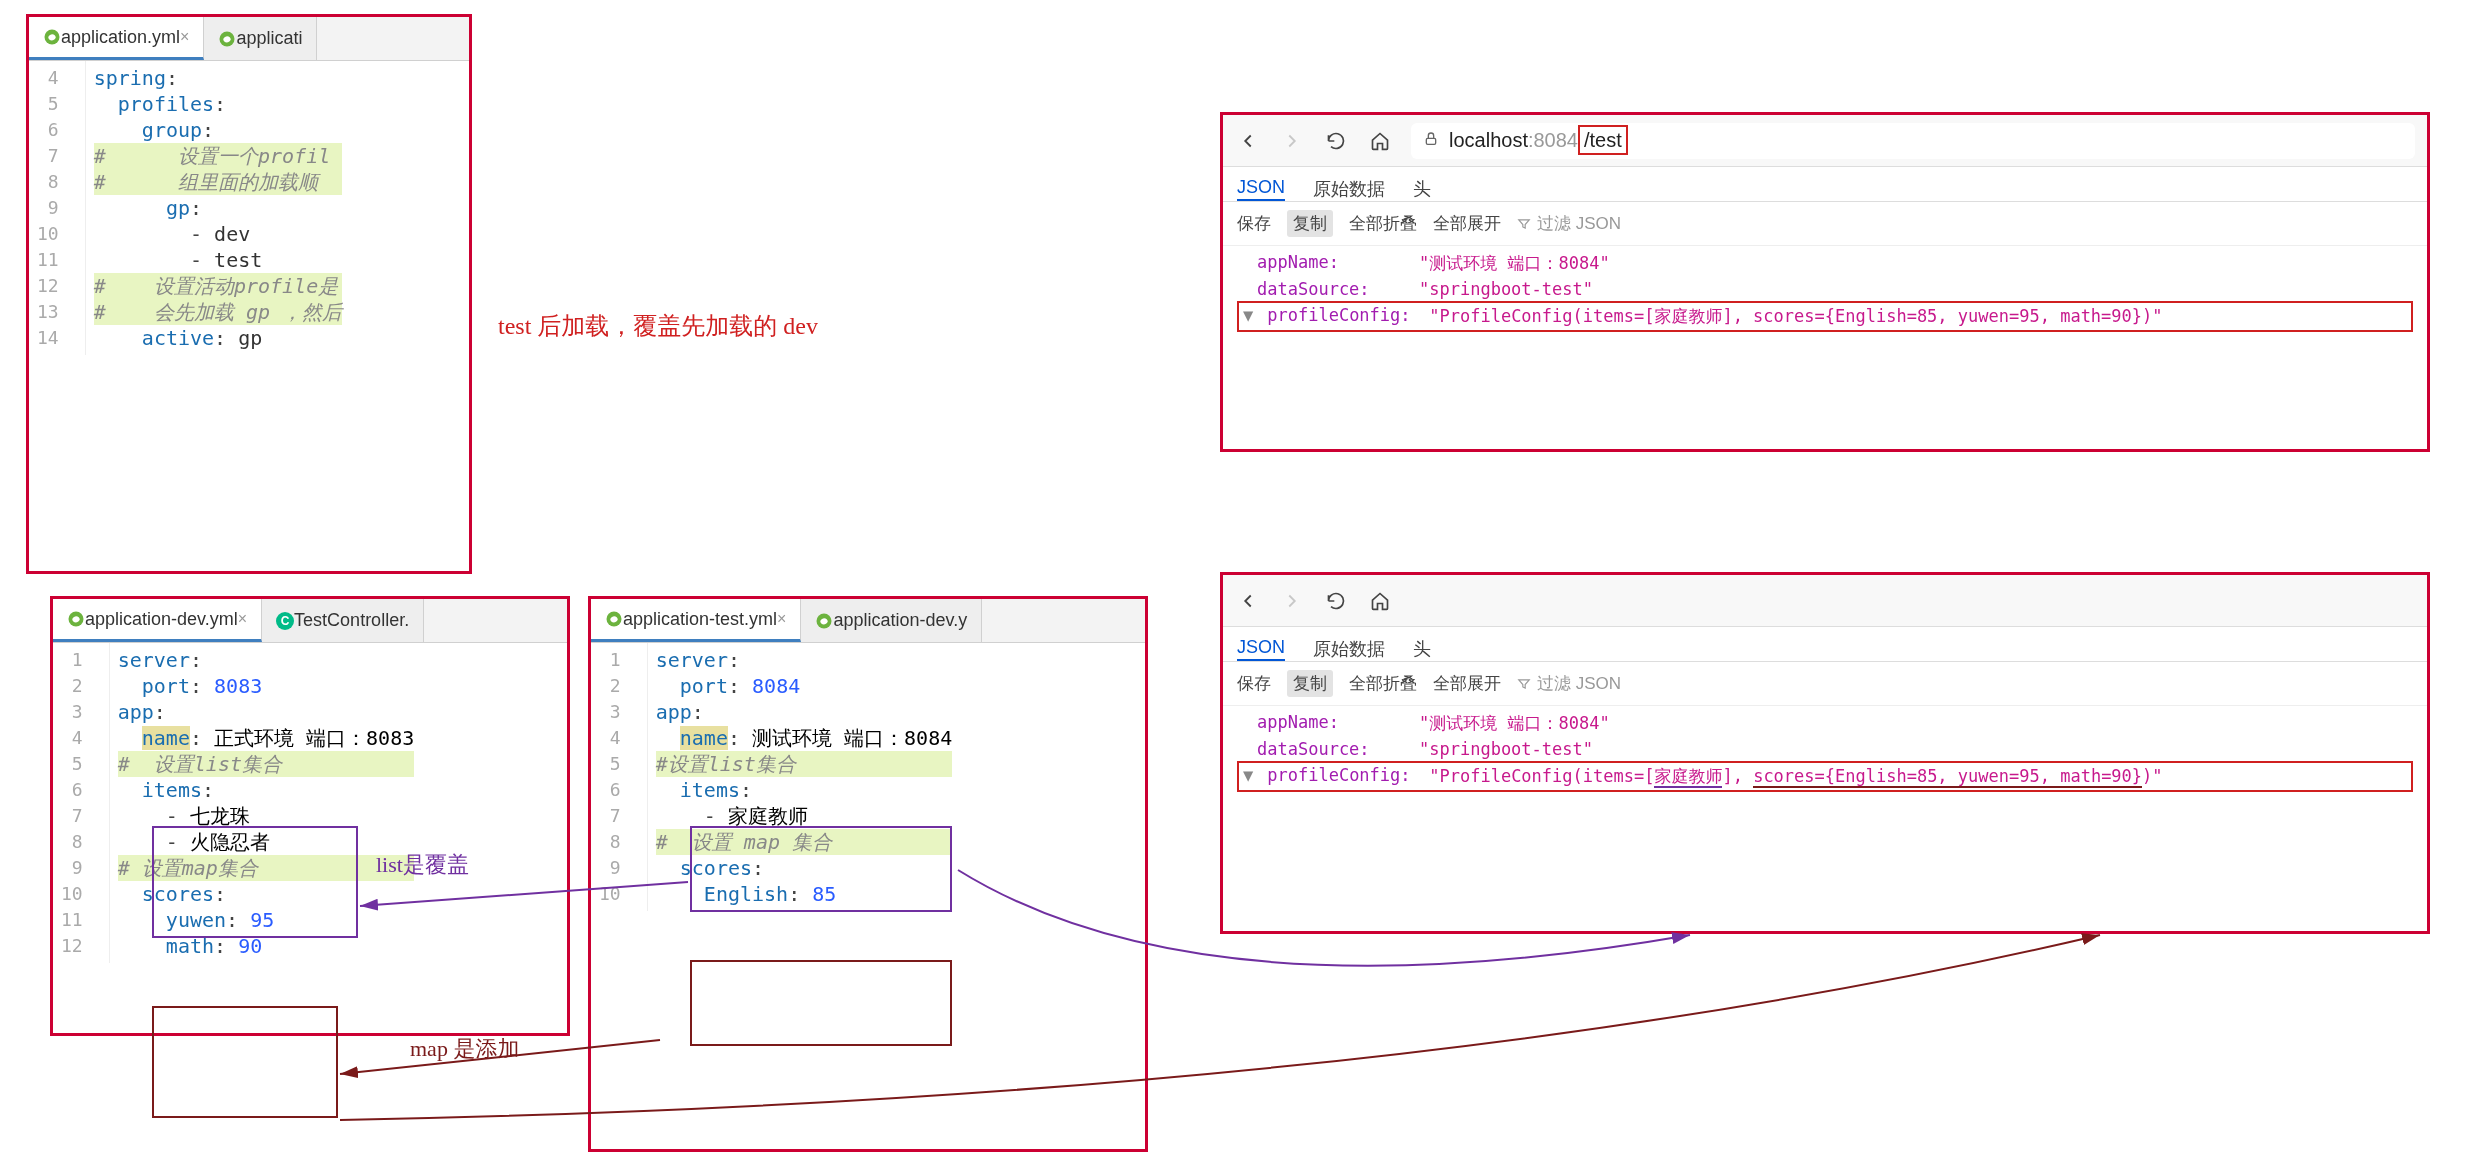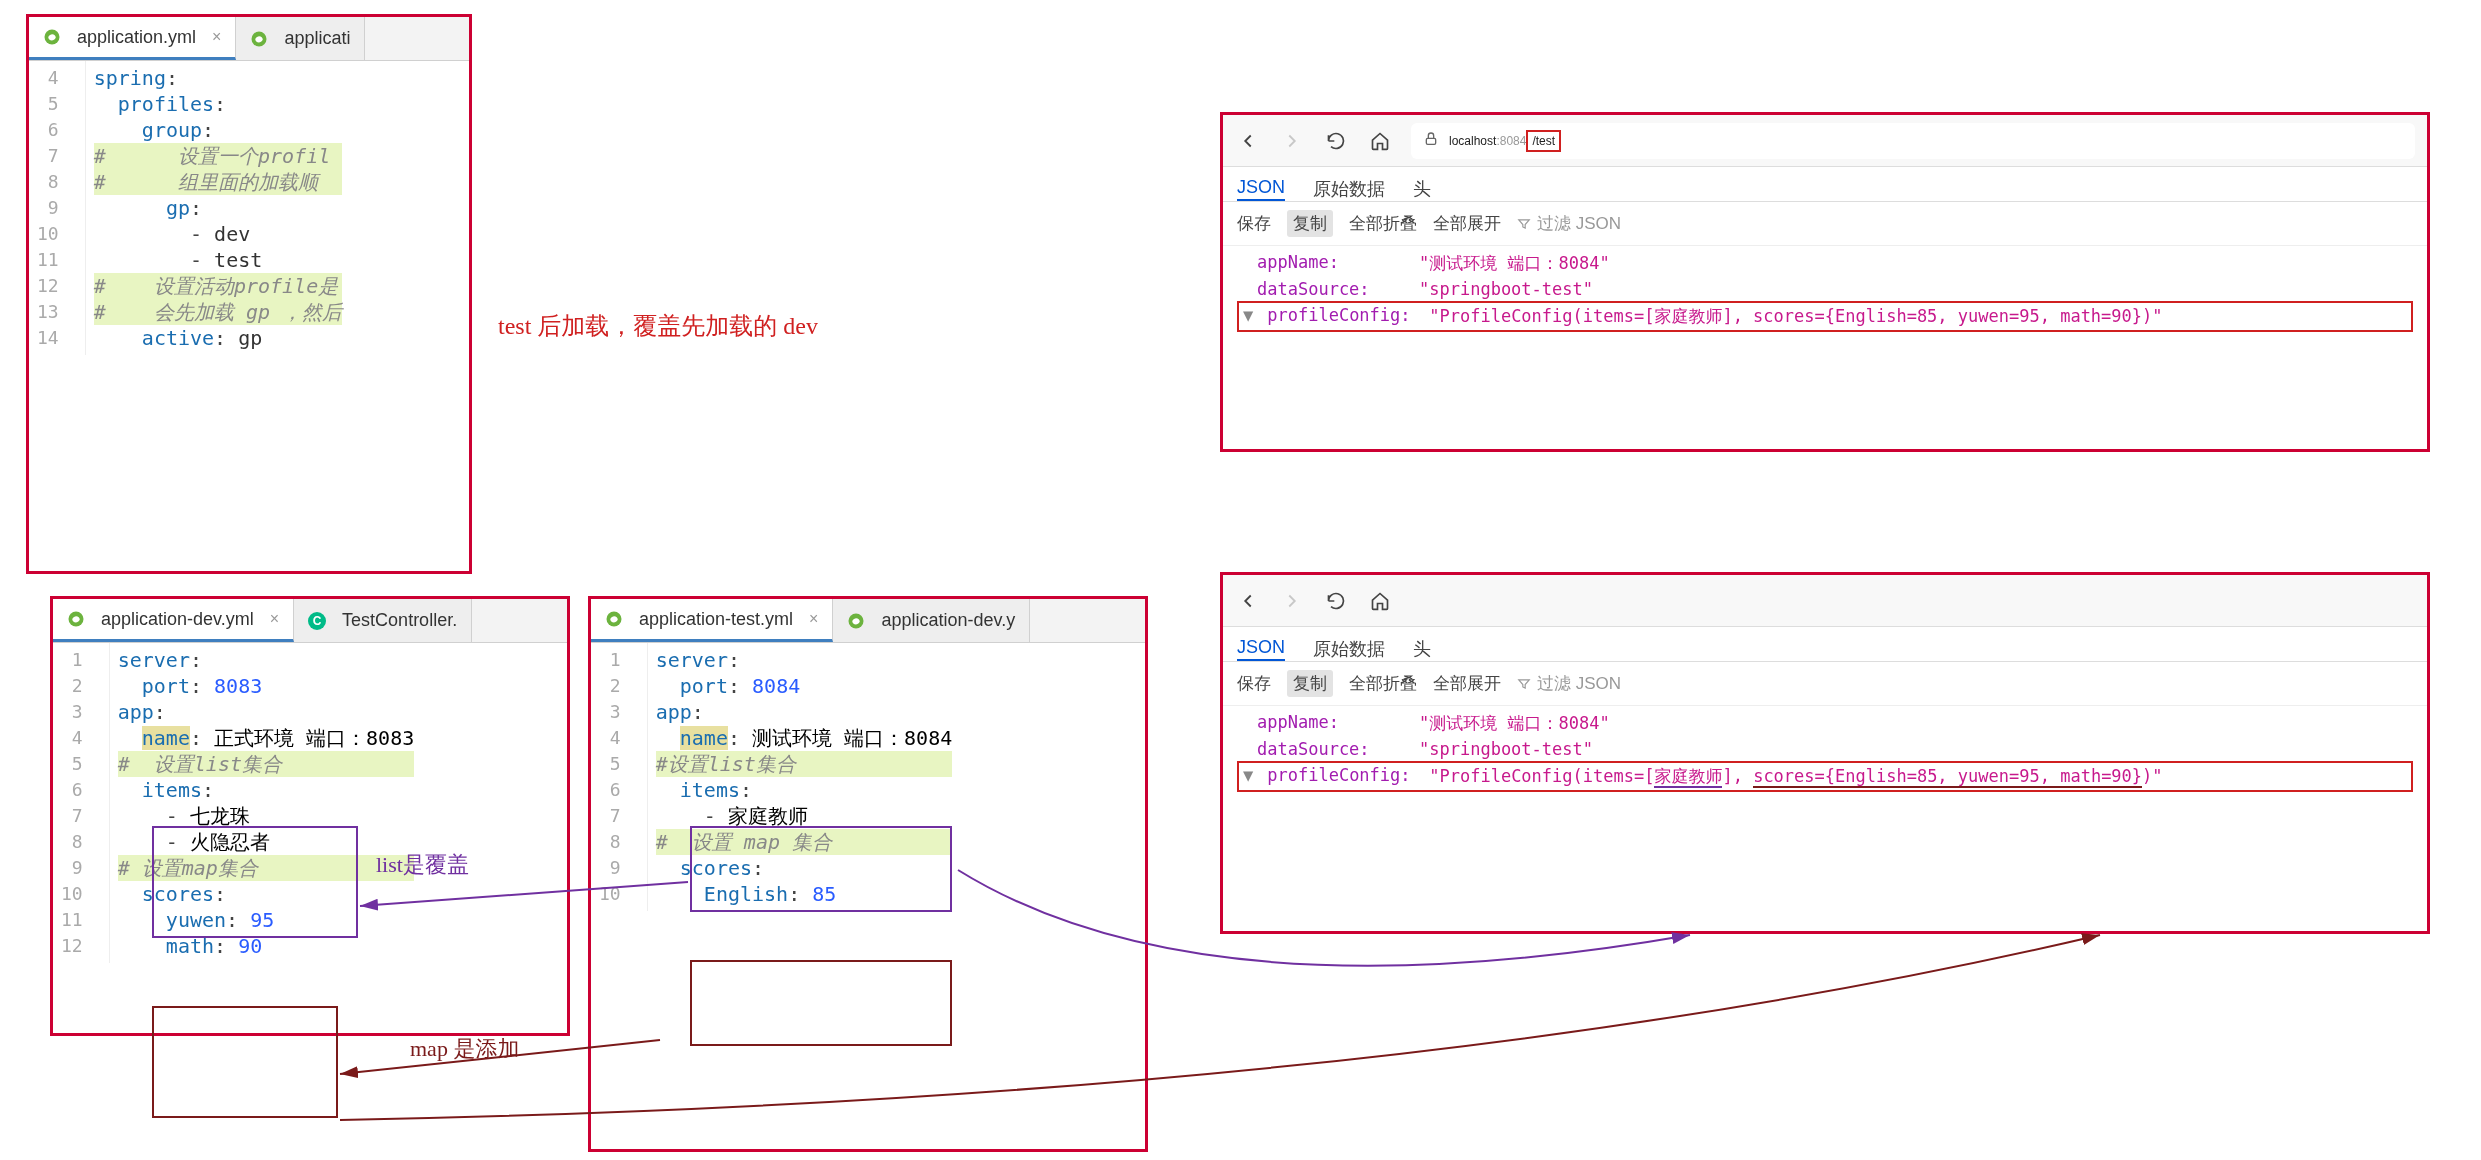--- a/index.html
+++ b/index.html
@@ -20,21 +20,21 @@
     display: flex;
     align-items: center;
     height: 44px;
     background: #f3f3f3;
     border-bottom: 1px solid #d0d0d0;
     overflow: hidden;
   }
   .tab {
     display: flex;
     align-items: center;
-    gap: 16px;
+    gap: 0;
     padding: 12px 14px;
     height: 100%;
     font-family: -apple-system, "Segoe UI", sans-serif;
     font-size: 18px;
     color: #333;
     border-right: 1px solid #d0d0d0;
     background: #eeeeee;
   }
   .tab.active { background: #fff; border-bottom: 3px solid #3f7fbf; }
   .tab .close { color: #999; font-size: 16px; }
@@ -124,21 +124,21 @@
     flex: 1;
     display: flex;
     align-items: center;
     gap: 10px;
     height: 36px;
     border-radius: 6px;
     padding: 0 12px;
     background: #fff;
   }
   .lock-icon { color: #666; }
-  .url-text { font-size: 12px; color: #222; }
+  .url-text { font-size: 20px; color: #222; }
   .url-faded { color: #999; }
   .resp-tabs {
     display: flex;
     gap: 28px;
     padding: 10px 14px 0;
     border-bottom: 1px solid #ddd;
     font-size: 18px;
   }
   .resp-tab { color: #444; }
   .resp-tab.active { color: #0257d6; border-bottom: 2px solid #0257d6; }

